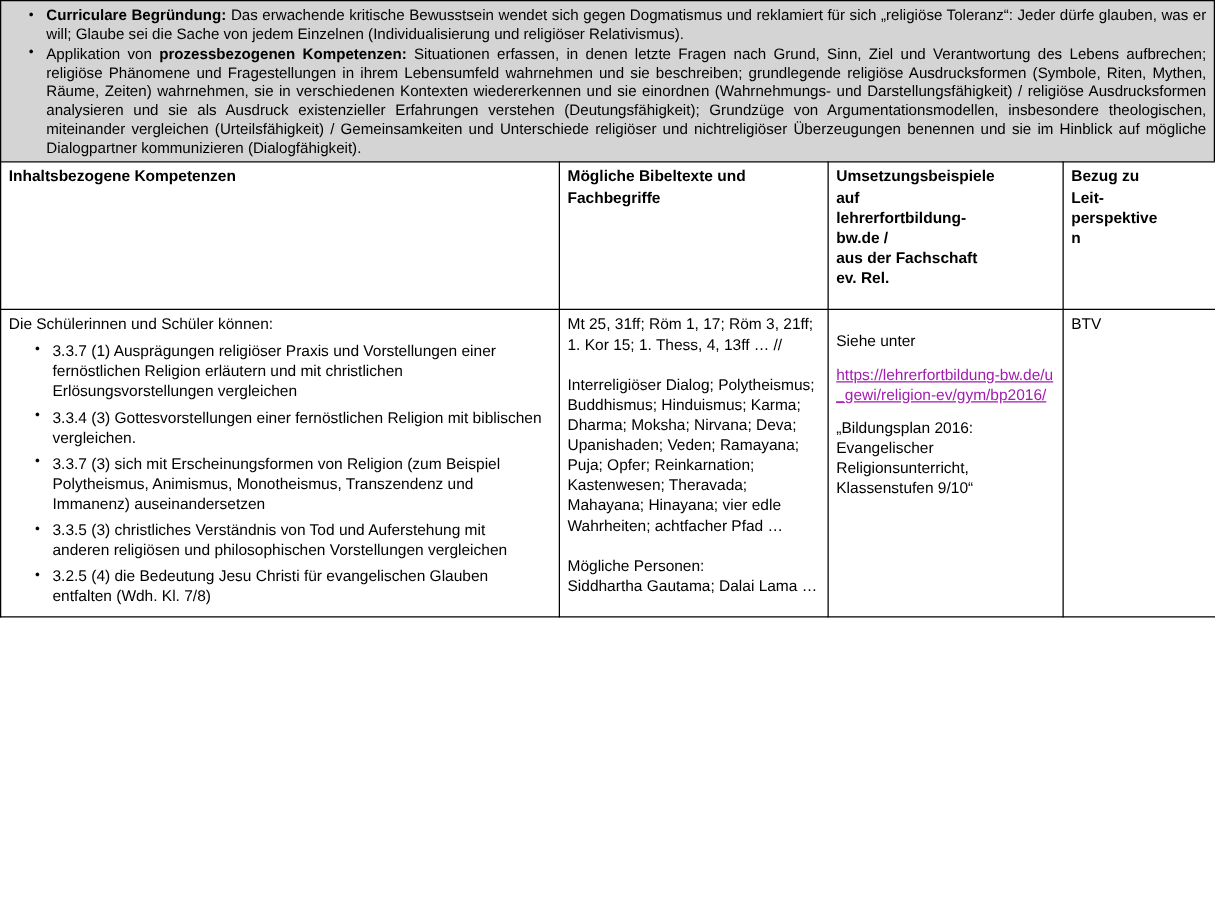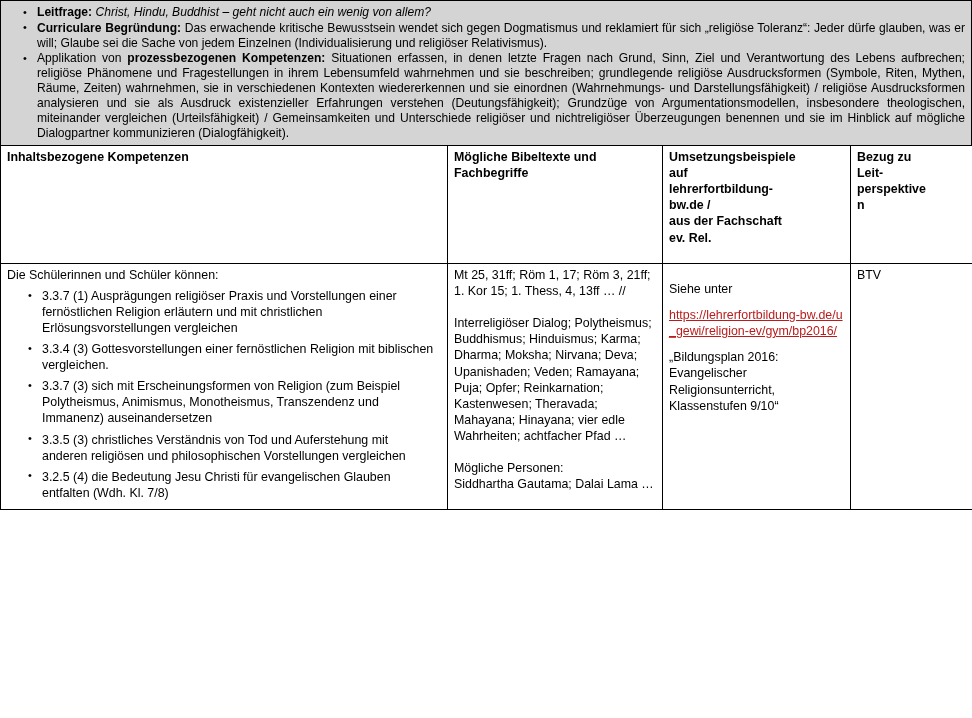--- a/index.html
+++ b/index.html
@@ -125,45 +125,41 @@
   }
 
   .para {
     margin: 0;
     font-size: 12.4px;
     line-height: 1.30;
   }
   .pad-top-sm { padding-top: 14px; }
 
   a.ext-link {
-    color: #b91c1c;
+    color: #a21caf;
     text-decoration: underline;
     font-size: 12.4px;
     line-height: 1.30;
     word-break: break-all;
     display: inline;
   }
   .link-wrap {
     margin: 0;
   }
   .gap-10 { height: 10px; }
   .gap-14 { height: 14px; }
   .gap-16 { height: 16px; }
 </style>
 </head>
 <body>
 
 <div class="page">
 
   <div class="intro-block">
     <ul class="intro-list">
-      <li class="intro-li">
-        <b>Leitfrage:</b>
-        <i>Christ, Hindu, Buddhist – geht nicht auch ein wenig von allem?</i>
-      </li>
       <li class="intro-li">
         <b>Curriculare Begründung:</b>
         <span>Das erwachende kritische Bewusstsein wendet sich gegen Dogmatismus und reklamiert für sich „religiöse Toleranz“: Jeder dürfe glauben, was er will; Glaube sei die Sache von jedem Einzelnen (Individualisierung und religiöser Relativismus).</span>
       </li>
       <li class="intro-li">
         <span>Applikation von </span><b>prozessbezogenen Kompetenzen:</b>
         <span>Situationen erfassen, in denen letzte Fragen nach Grund, Sinn, Ziel und Verantwortung des Lebens aufbrechen; religiöse Phänomene und Fragestellungen in ihrem Lebensumfeld wahrnehmen und sie beschreiben; grundlegende religiöse Ausdrucksformen (Symbole, Riten, Mythen, Räume, Zeiten) wahrnehmen, sie in verschiedenen Kontexten wiedererkennen und sie einordnen (Wahrnehmungs- und Darstellungsfähigkeit) / religiöse Ausdrucksformen analysieren und sie als Ausdruck existenzieller Erfahrungen verstehen (Deutungsfähigkeit); Grundzüge von Argumentationsmodellen, insbesondere theologischen, miteinander vergleichen (Urteilsfähigkeit) / Gemeinsamkeiten und Unterschiede religiöser und nichtreligiöser Überzeugungen benennen und sie im Hinblick auf mögliche Dialogpartner kommunizieren (Dialogfähigkeit).</span>
       </li>
     </ul>
   </div>

